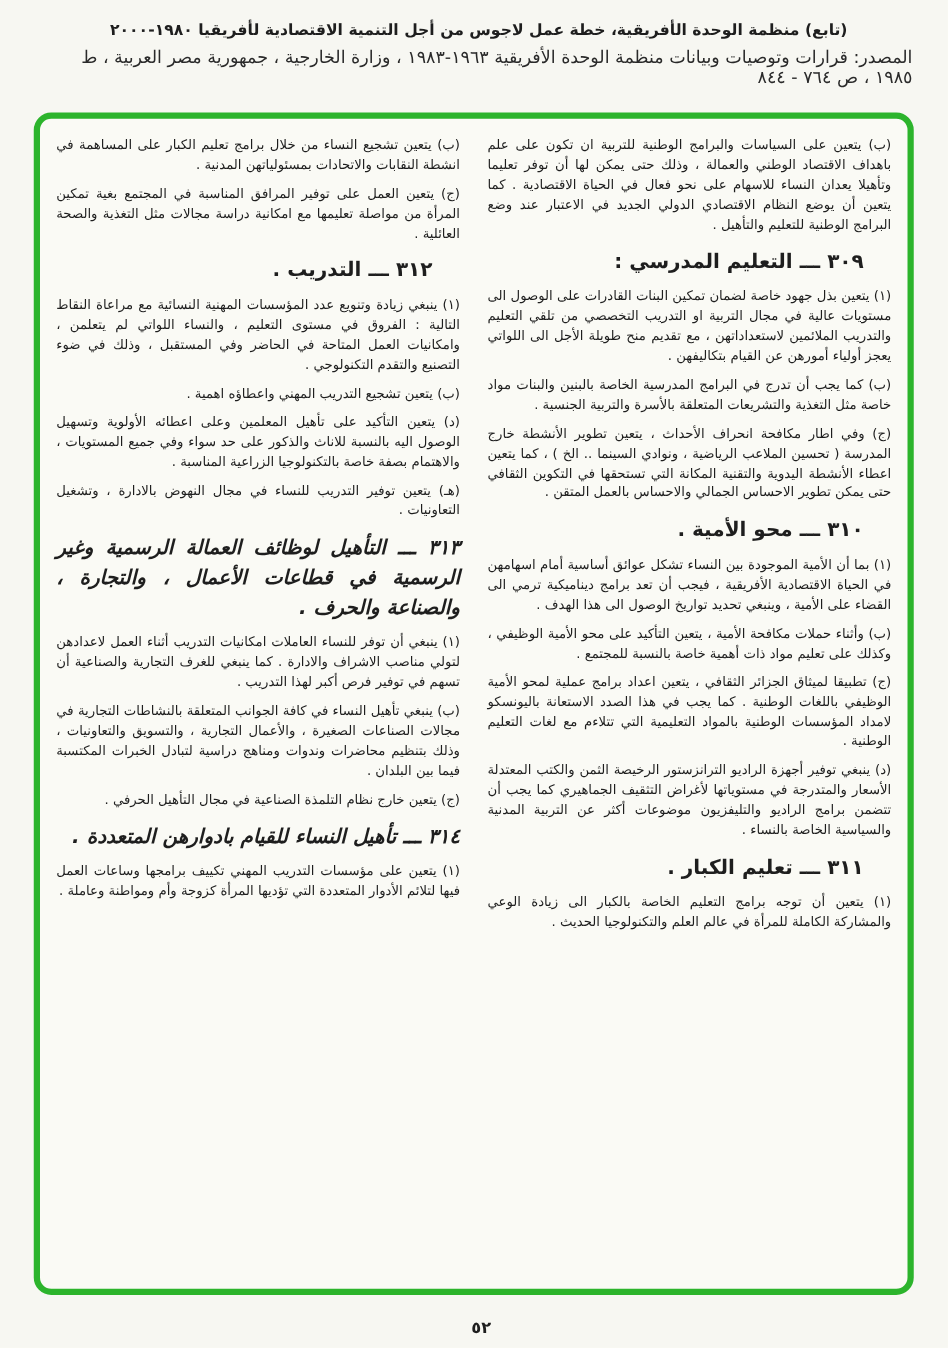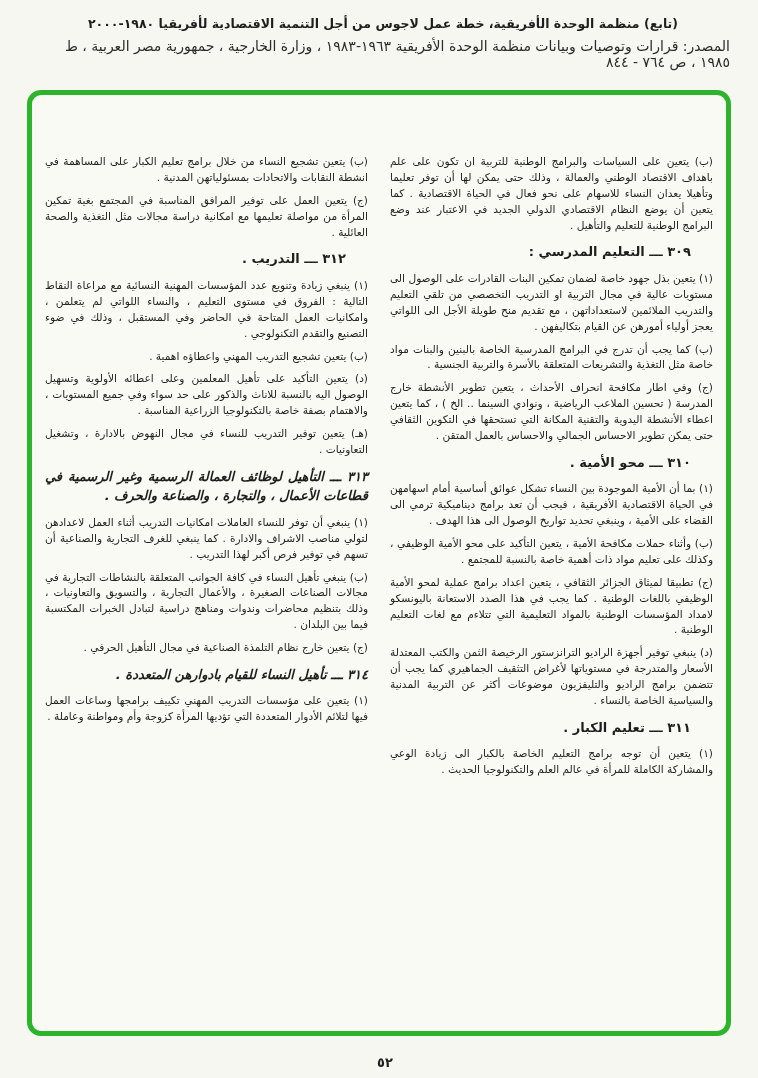--- a/index.html
+++ b/index.html
@@ -39,27 +39,26 @@
     display: flex;
     gap: 22px;
     overflow: hidden;
   }
   .col {
     flex: 1 1 0;
     font-size: 10.6px;
     line-height: 1.5;
     text-align: justify;
     text-justify: inter-word;
-    margin-top: 45px;
   }
   .para {
     margin-bottom: 7px;
   }
   .head {
-    font-size: 13px;
+    font-size: 16px;
     font-weight: bold;
     margin: 9px 22px 9px 0;
     text-align: right;
   }
   .head.long {
     margin-right: 0;
     text-align: justify;
     font-style: italic;
   }
   .page-number {

